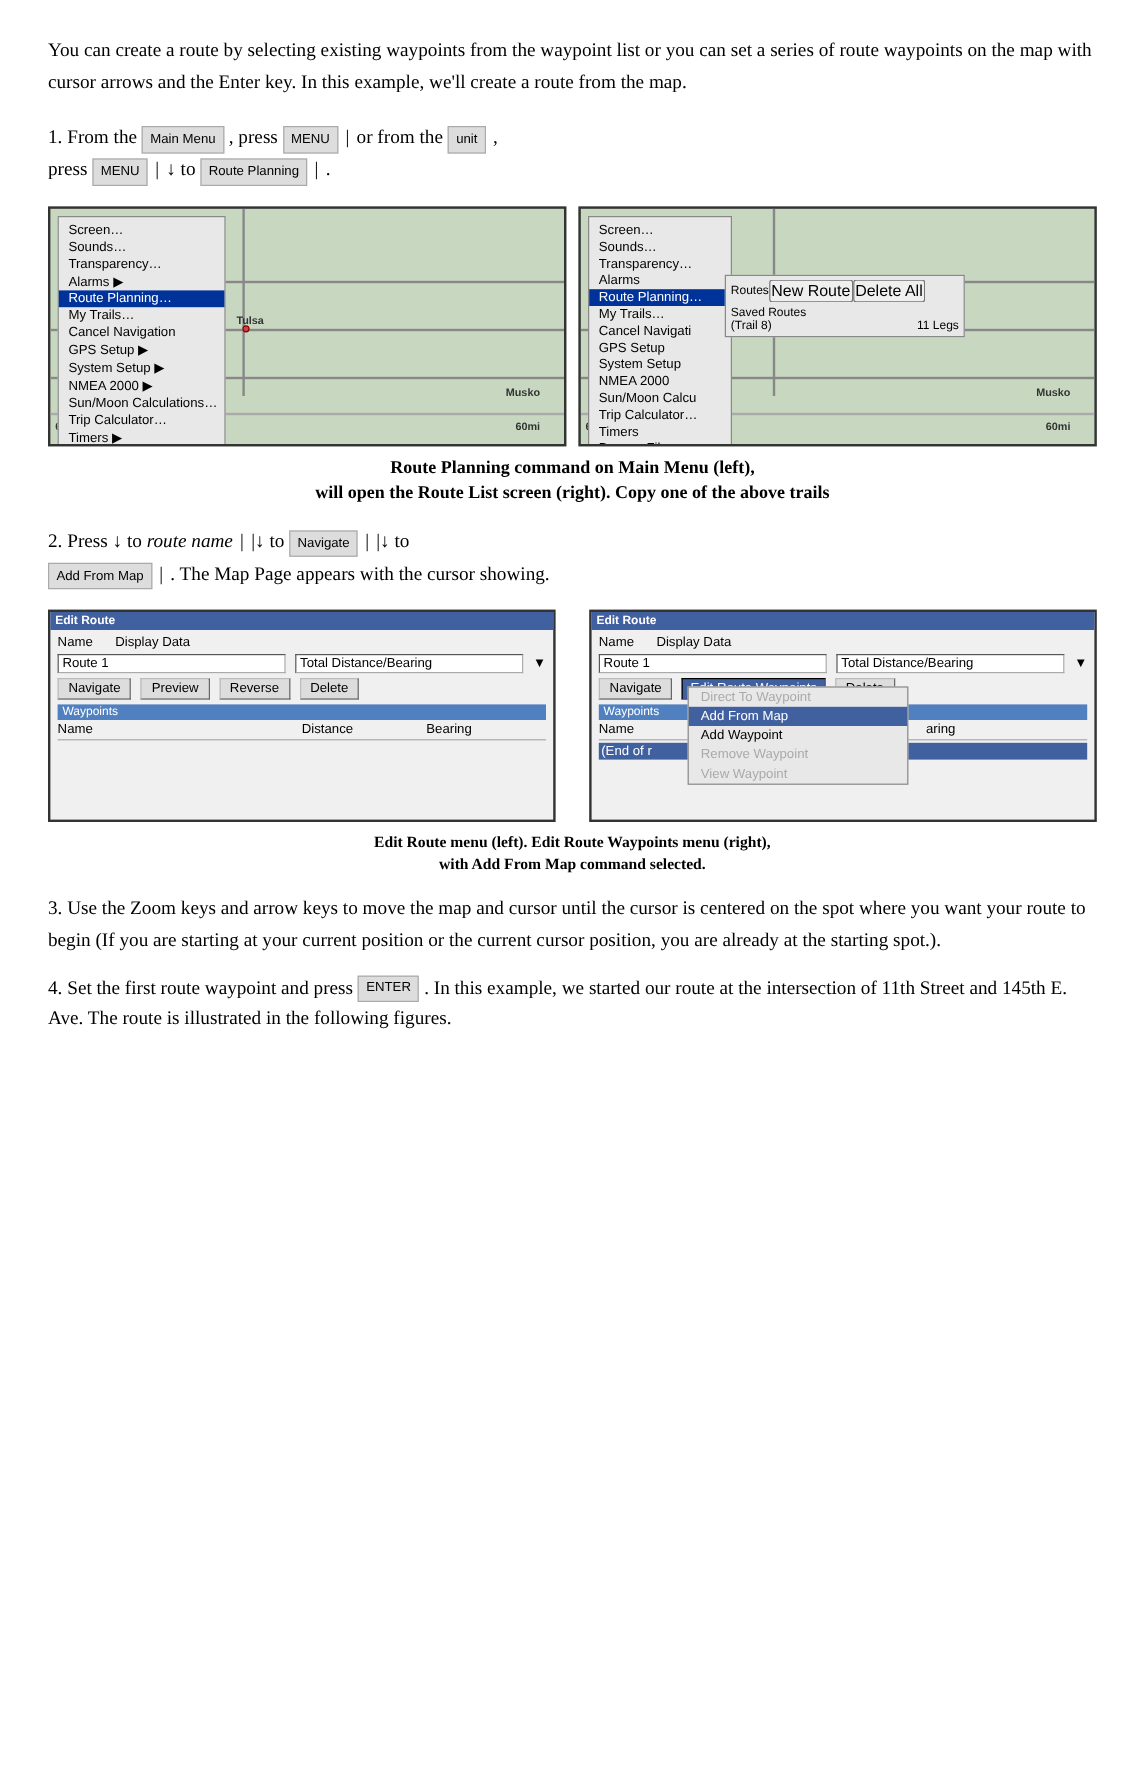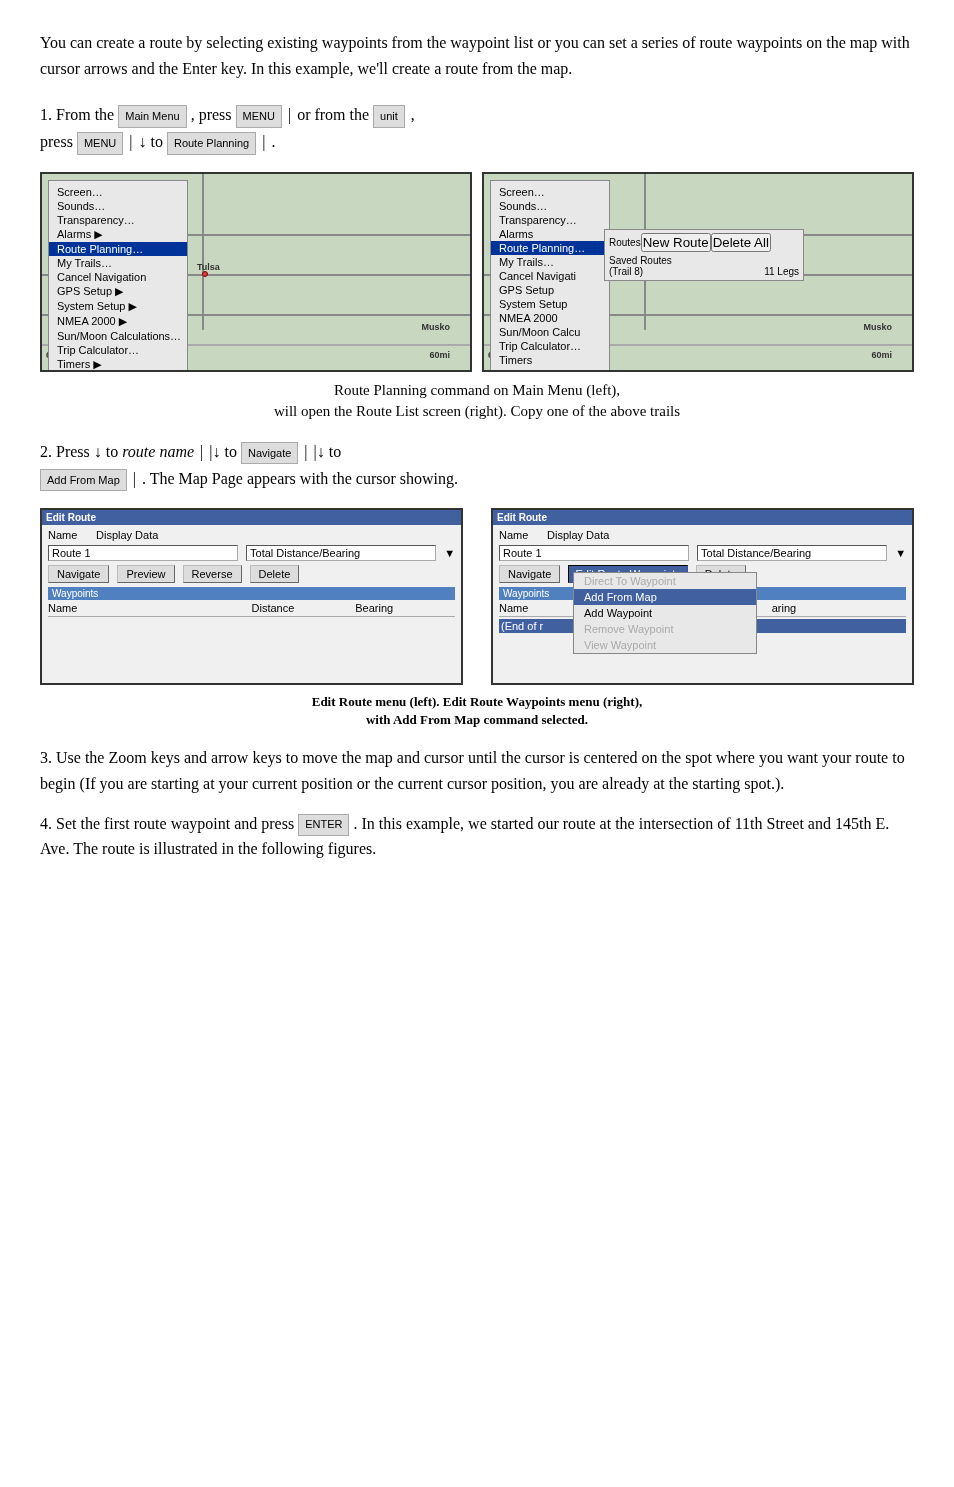--- a/index.html
+++ b/index.html
@@ -87,21 +87,21 @@
     }
     .city-dot {
       position: absolute;
       width: 6px; height: 6px;
       background: #c44;
       border-radius: 50%;
       border: 1px solid #800;
     }
     .caption-bold {
       text-align: center;
-      font-weight: normal;
+      font-weight: bold;
       font-size: 15px;
       margin-bottom: 16px;
       line-height: 1.4;
     }
 
     
     .edit-route-row {
       display: flex;
       gap: 28px;
       margin: 14px 0 8px 0;

